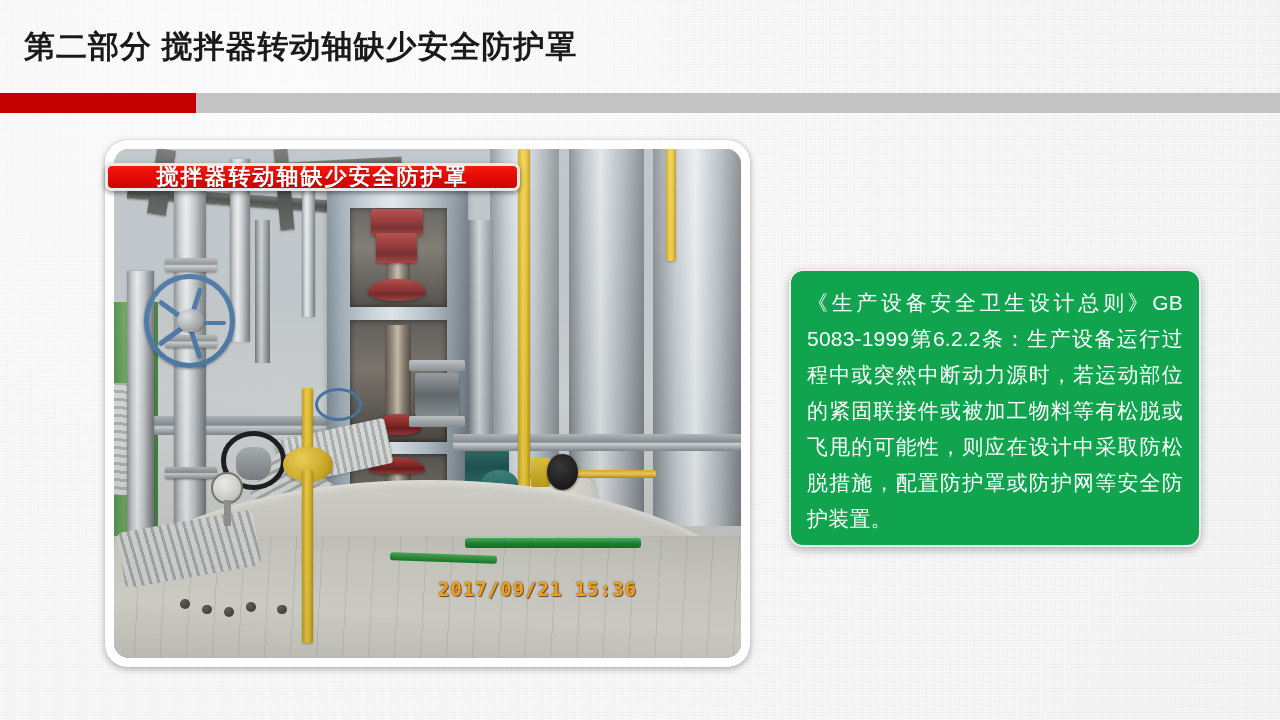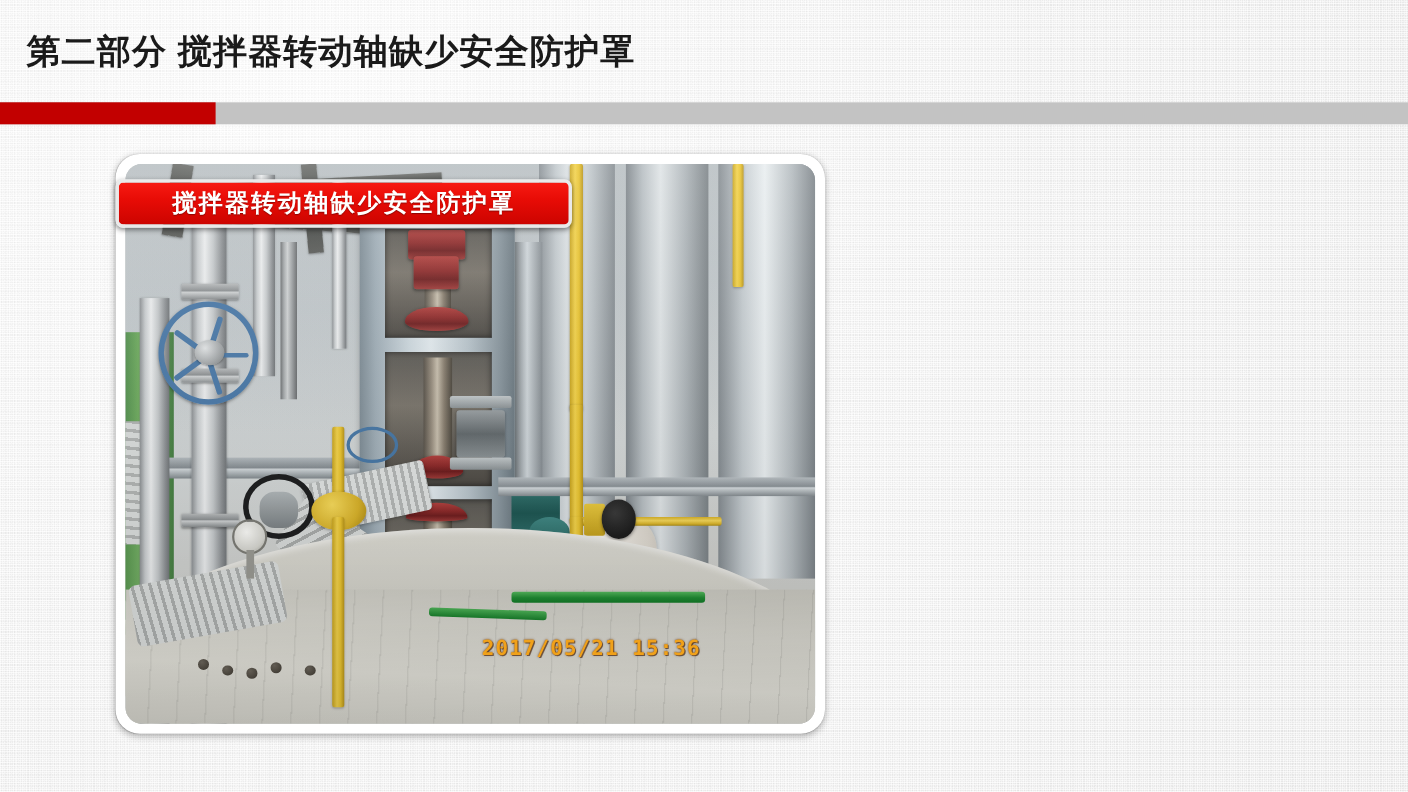--- a/index.html
+++ b/index.html
@@ -405,21 +405,21 @@
   
   #photo-grade{
     inset:0;
     background:linear-gradient(180deg,rgba(255,255,255,.12),rgba(0,0,0,.05) 55%,rgba(0,0,0,.12));
     pointer-events:none;
   }
 
   
   #caption-banner{
     position:absolute; left:105px; top:163px;
-    width:415px; height:44px;
+    width:415px; height:28px;
     background:linear-gradient(180deg,#f71a12 0%,#e80c06 40%,#cc0400 100%);
     border:3px solid #e9e9e9;
     border-radius:7px;
     box-shadow:0 2px 5px rgba(0,0,0,.45);
     display:flex; align-items:center; justify-content:center;
     z-index:9;
   }
   #caption-text{
     color:#ffffff; font-size:22px; font-weight:bold; letter-spacing:2px;
     white-space:nowrap;
@@ -569,16 +569,19 @@
       <div class="ph bolt" id="b5"></div>
 
       <div class="ph" id="photo-grade"></div>
     </div>
   </div>
 
   <div id="caption-banner">
     <span id="caption-text">搅拌器转动轴缺少安全防护罩</span>
   </div>
 
-  <div id="timestamp">2017/05/21 15:36</div>
-
+  <div id="timestamp">2017/09/21 15:36</div>
+
+  <div id="green-box">
+    <div id="green-text">《生产设备安全卫生设计总则》GB 5083-1999第6.2.2条：生产设备运行过程中或突然中断动力源时，若运动部位的紧固联接件或被加工物料等有松脱或飞甩的可能性，则应在设计中采取防松脱措施，配置防护罩或防护网等安全防护装置。</div>
+  </div>
 
 </div>
 
 </body></html>

